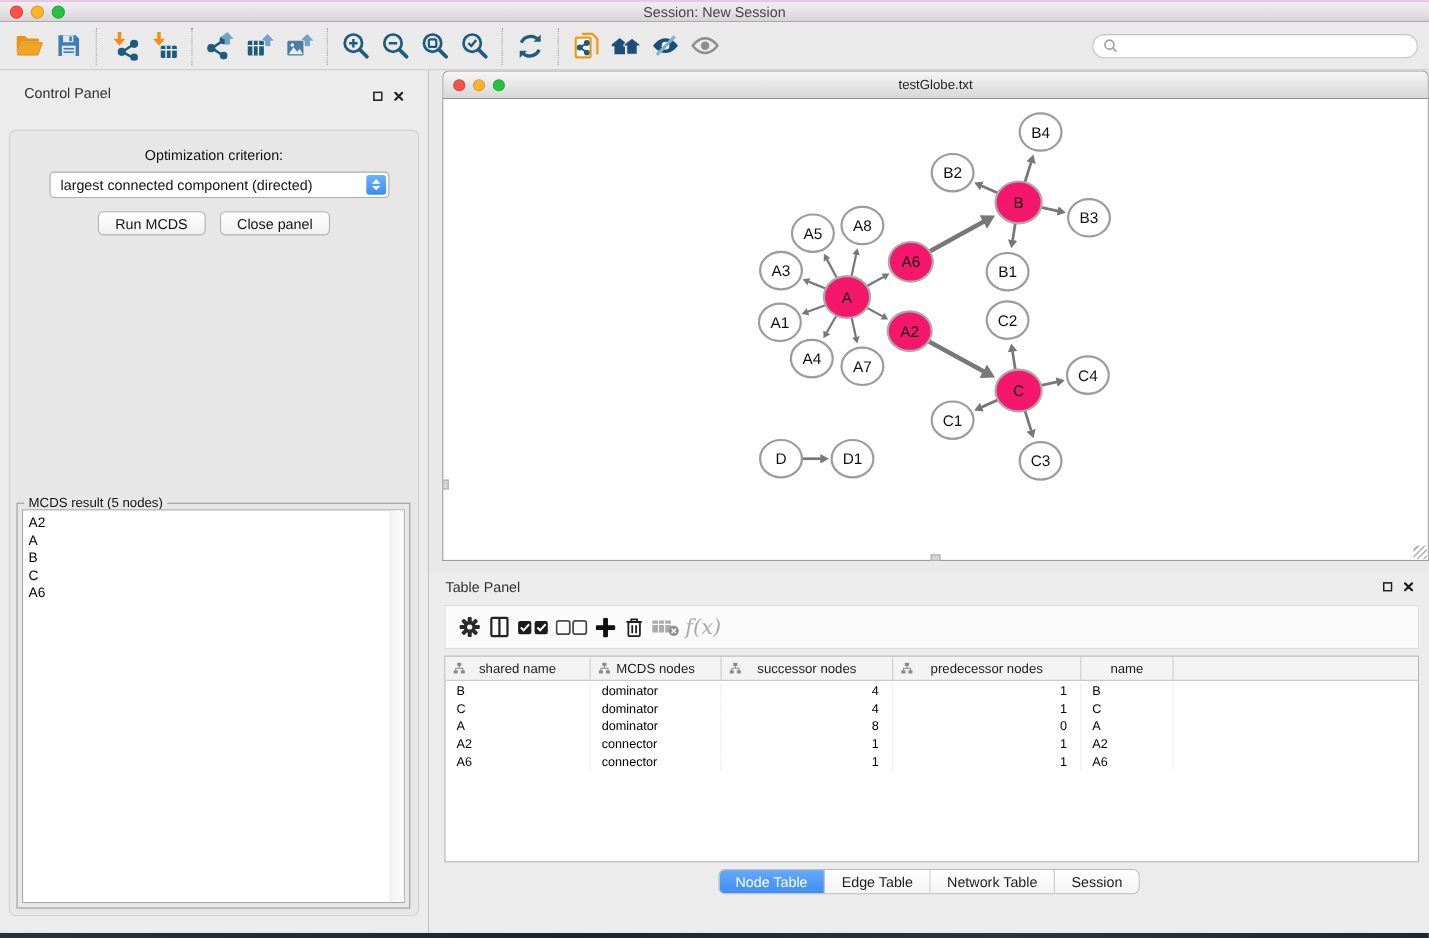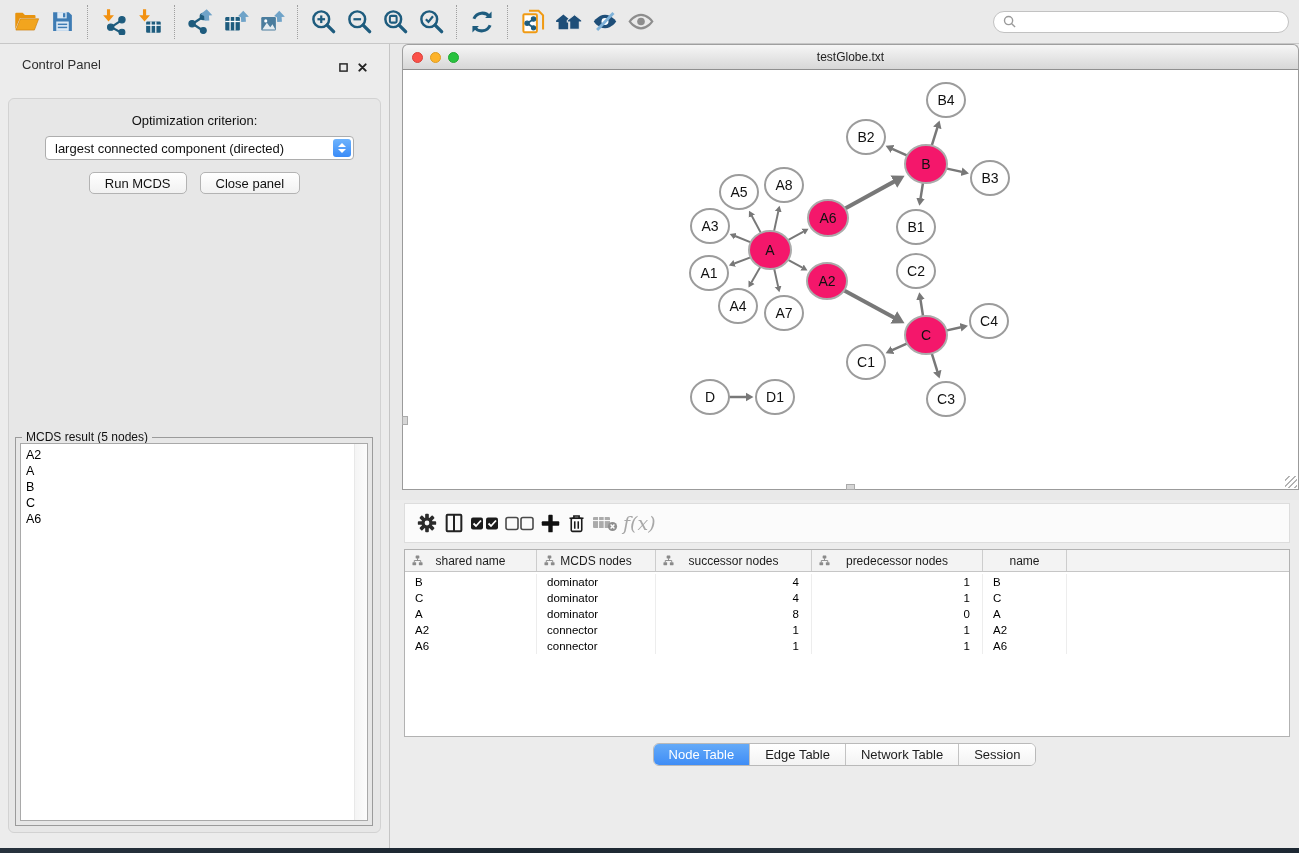--- a/index.html
+++ b/index.html
@@ -98,20 +98,28 @@
   .sb-list { width:27px; height:24px; border:1px solid #b7b7b7; border-radius:3px; background:linear-gradient(#fdfdfd,#ededed); display:flex; align-items:center; justify-content:center; cursor:pointer; }
   .sb-memory { margin-left:auto; height:24px; border:1px solid #b7b7b7; border-radius:4px; background:linear-gradient(#fdfdfd,#f0f0f0); display:flex; align-items:center; gap:6px; padding:0 11px; font-size:12px; color:#111; cursor:pointer; }
   .mem-dot { width:11px; height:11px; border-radius:50%; background:#1ca03f; }
   .desktop-strip { height:5px; background:linear-gradient(90deg,#27323d,#1b2630 40%,#2a3540 70%,#1d2833); }
 </style>
 </head>
 <body>
 
 <div class="app">
 
+  <div class="titlebar">
+    <div class="lights">
+      <span class="light red"></span>
+      <span class="light yellow"></span>
+      <span class="light green"></span>
+    </div>
+    <div class="tb-title">Session: New Session</div>
+  </div>
 
   <div class="toolbar">
     <button class="tb">
         <svg width="27" height="27" viewBox="0 0 24 24">
           <path fill="#E8940F" d="M2 19V5.2Q2 4.2 3 4.2h5.6l2 2H19q1 0 1 1v1.6H6.2z"></path>
           <path fill="#F2A51E" stroke="#CE7F09" stroke-width="0.6" d="M6.6 9.6h16.2L19 19.6H2.6z"></path>
         </svg>
       </button>
     <button class="tb">
         <svg width="25" height="25" viewBox="0 0 24 24">
@@ -426,20 +434,35 @@
                 <text x="543" y="334" text-anchor="middle" font-size="14" fill="#111">C3</text>
               </g>
             </svg>
           <div class="nub-left"></div>
           <div class="nub-bottom"></div>
           <div class="grip"></div>
         </div>
       </div>
 
       <div class="table-panel">
+        <div class="tp-header">
+          <span class="tp-title">Table Panel</span>
+          <span class="winctl">
+            <span>
+                <svg width="9" height="9" viewBox="0 0 10 10">
+                  <rect x="1" y="1" width="8" height="8" fill="none" stroke="#222" stroke-width="1.6"></rect>
+                </svg>
+              </span>
+            <span>
+                <svg width="9" height="9" viewBox="0 0 10 10">
+                  <path d="M1.5 1.5L8.5 8.5M8.5 1.5L1.5 8.5" stroke="#222" stroke-width="2.2" stroke-linecap="round"></path>
+                </svg>
+              </span>
+          </span>
+        </div>
         <div class="tp-toolbar">
           <button class="ti">
               <svg width="22" height="22" viewBox="0 0 24 24" fill="#2b2b2b">
                 <rect x="10" y="2" width="4" height="20" rx="1"></rect>
                 <rect x="2" y="10" width="20" height="4" rx="1"></rect>
                 <rect x="10" y="2" width="4" height="20" rx="1" transform="rotate(45 12 12)"></rect>
                 <rect x="2" y="10" width="20" height="4" rx="1" transform="rotate(45 12 12)"></rect>
                 <circle cx="12" cy="12" r="6"></circle>
                 <circle cx="12" cy="12" r="2.6" fill="#fbfbfb"></circle>
               </svg>

